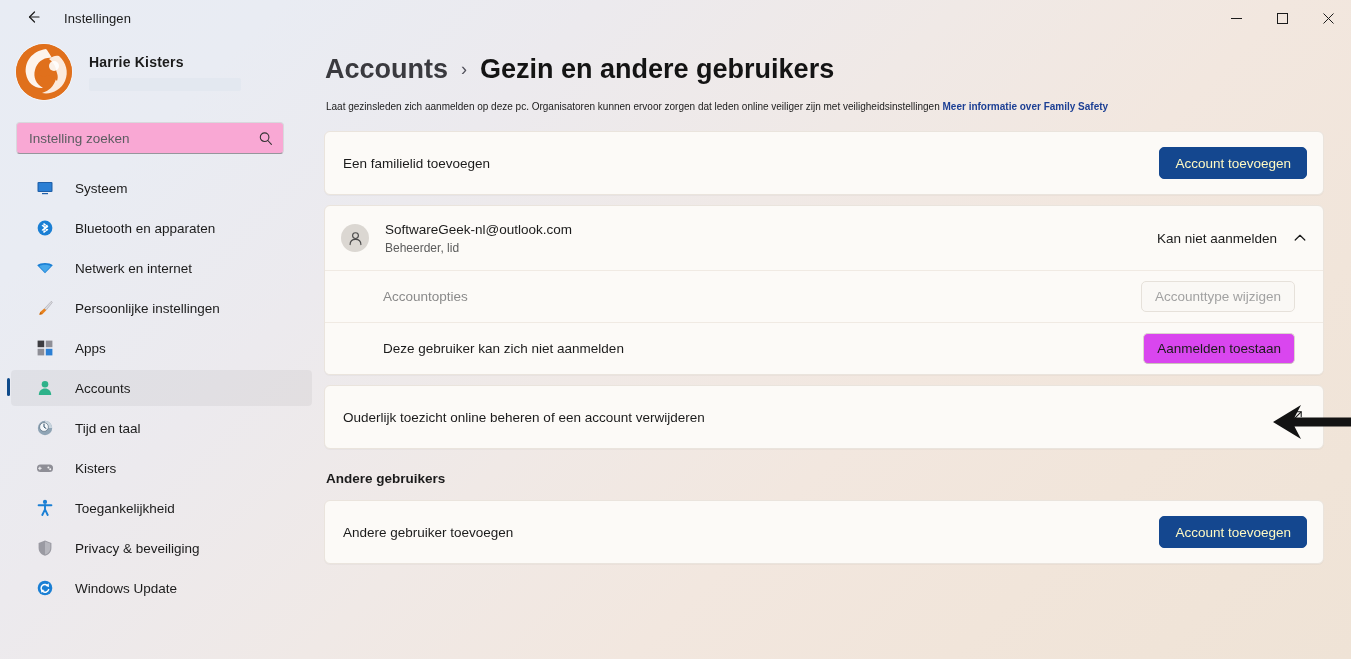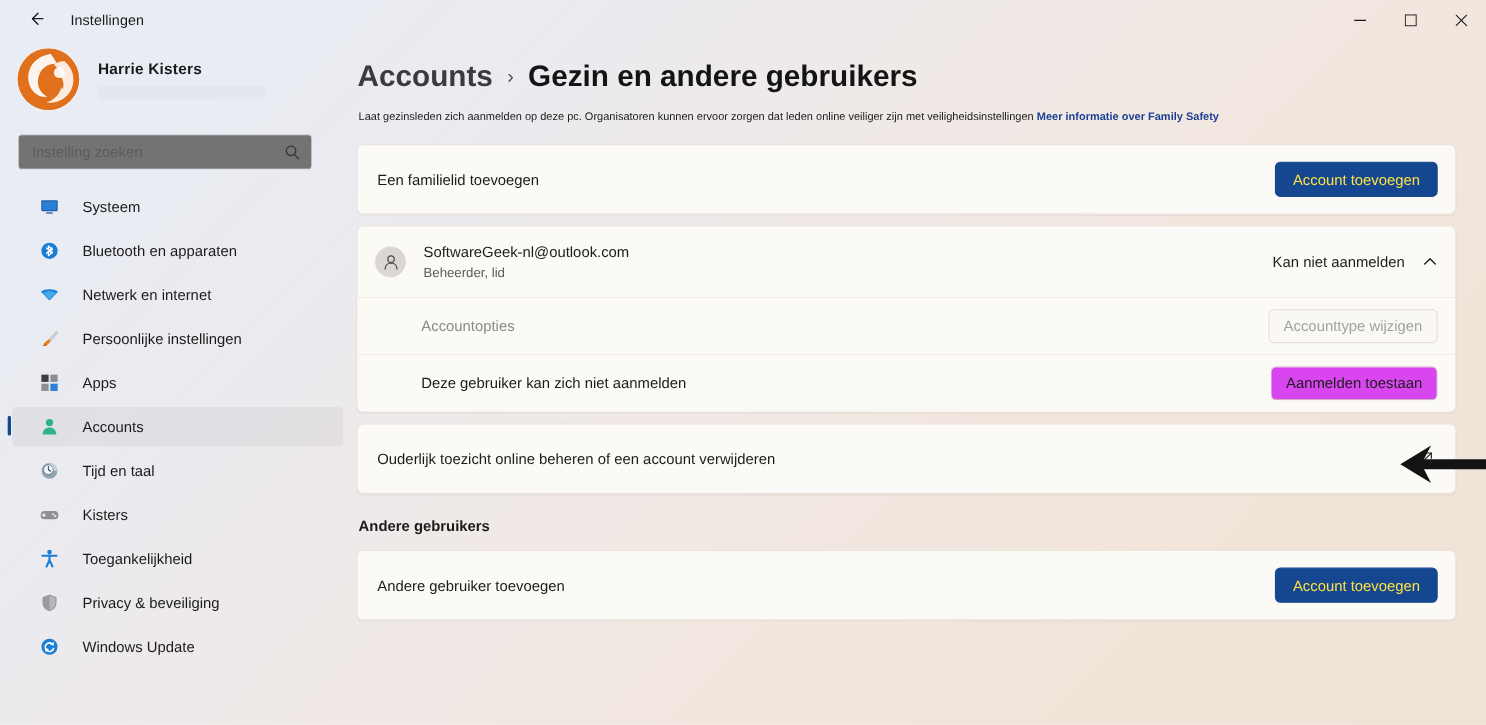--- a/index.html
+++ b/index.html
@@ -98,21 +98,21 @@
     height: 13px;
     background: #e3e8f0;
     border-radius: 2px;
     filter: blur(0.4px);
   }
 
   .searchbox {
     margin: 19px 0 0 16px;
     width: 268px;
     height: 32px;
-    background: #737373;
+    background: #f9a8d4;
     border: 1px solid #d8d8dd;
     border-bottom: 1px solid #96969c;
     border-radius: 4px;
     display: flex;
     align-items: center;
     padding: 0 10px 0 12px;
   }
   .searchbox input {
     flex: 1;
     border: none;
@@ -231,21 +231,21 @@
     padding: 0 16px 0 18px;
   }
   .row-label {
     font-size: 13.5px;
     color: #1b1b1b;
   }
   .spacer { flex: 1; }
 
   .btn-primary {
     background: #14478f;
-    color: #fde047;
+    color: #fef9c3;
     border: 1px solid #14478f;
     border-radius: 5px;
     height: 32px;
     padding: 0 15px;
     font-family: "Liberation Sans", sans-serif;
     font-size: 13.5px;
     cursor: pointer;
   }
 
   .btn-secondary {
@@ -291,21 +291,21 @@
   .divider {
     height: 1px;
     background: #f0eae3;
     margin: 0 0 0 0;
   }
 
   .sub-row {
     height: 51px;
     display: flex;
     align-items: center;
-    padding: 0 16px 0 58px;
+    padding: 0 28px 0 58px;
     background: #fcfaf7;
   }
   .sub-label { font-size: 13.5px; color: #1b1b1b; }
   .sub-label.muted { color: #8a8a8a; }
 
   .ext-icon { color: #1b1b1b; margin-right: 4px; display: flex; }
 
   
   .arrow-annot {
     position: absolute;

